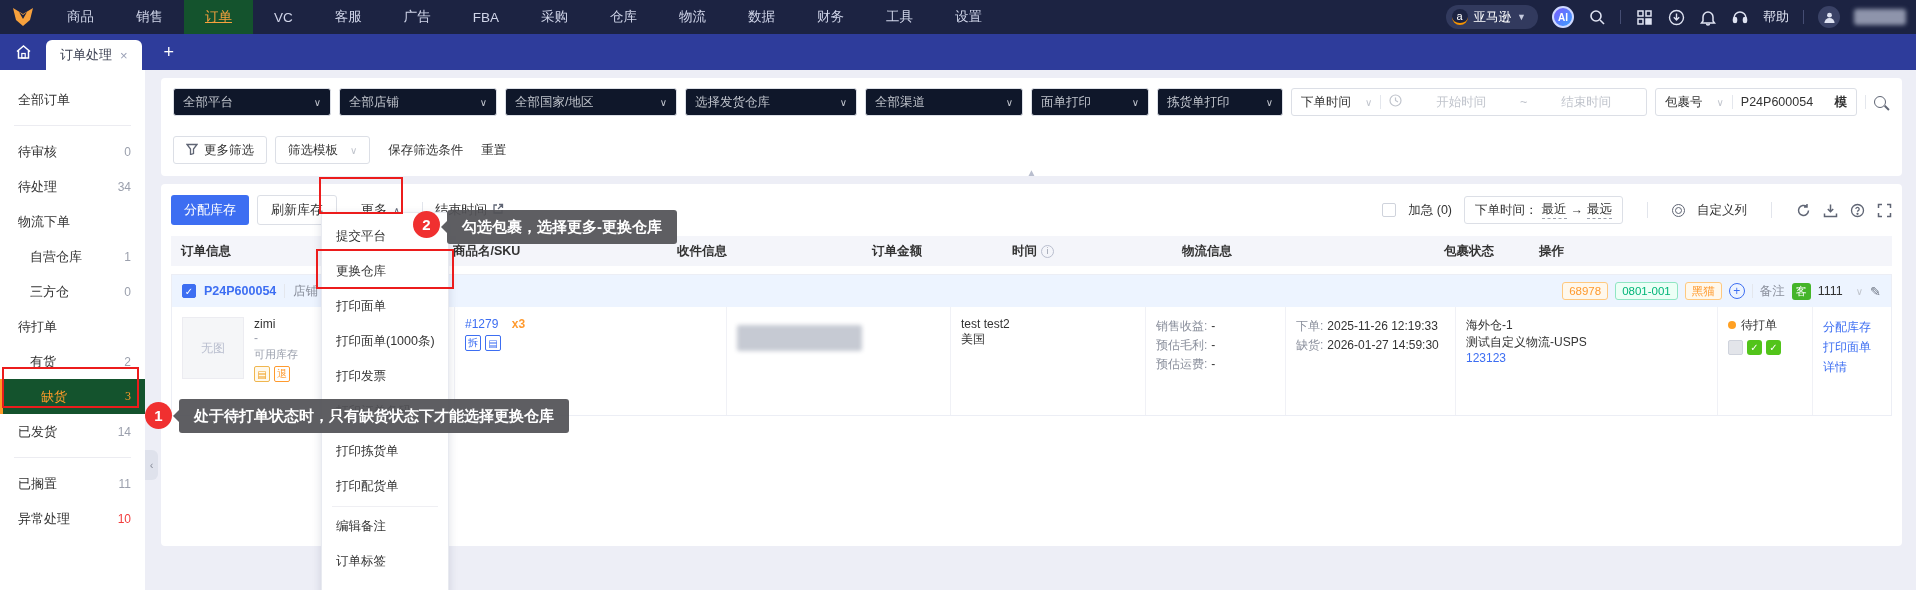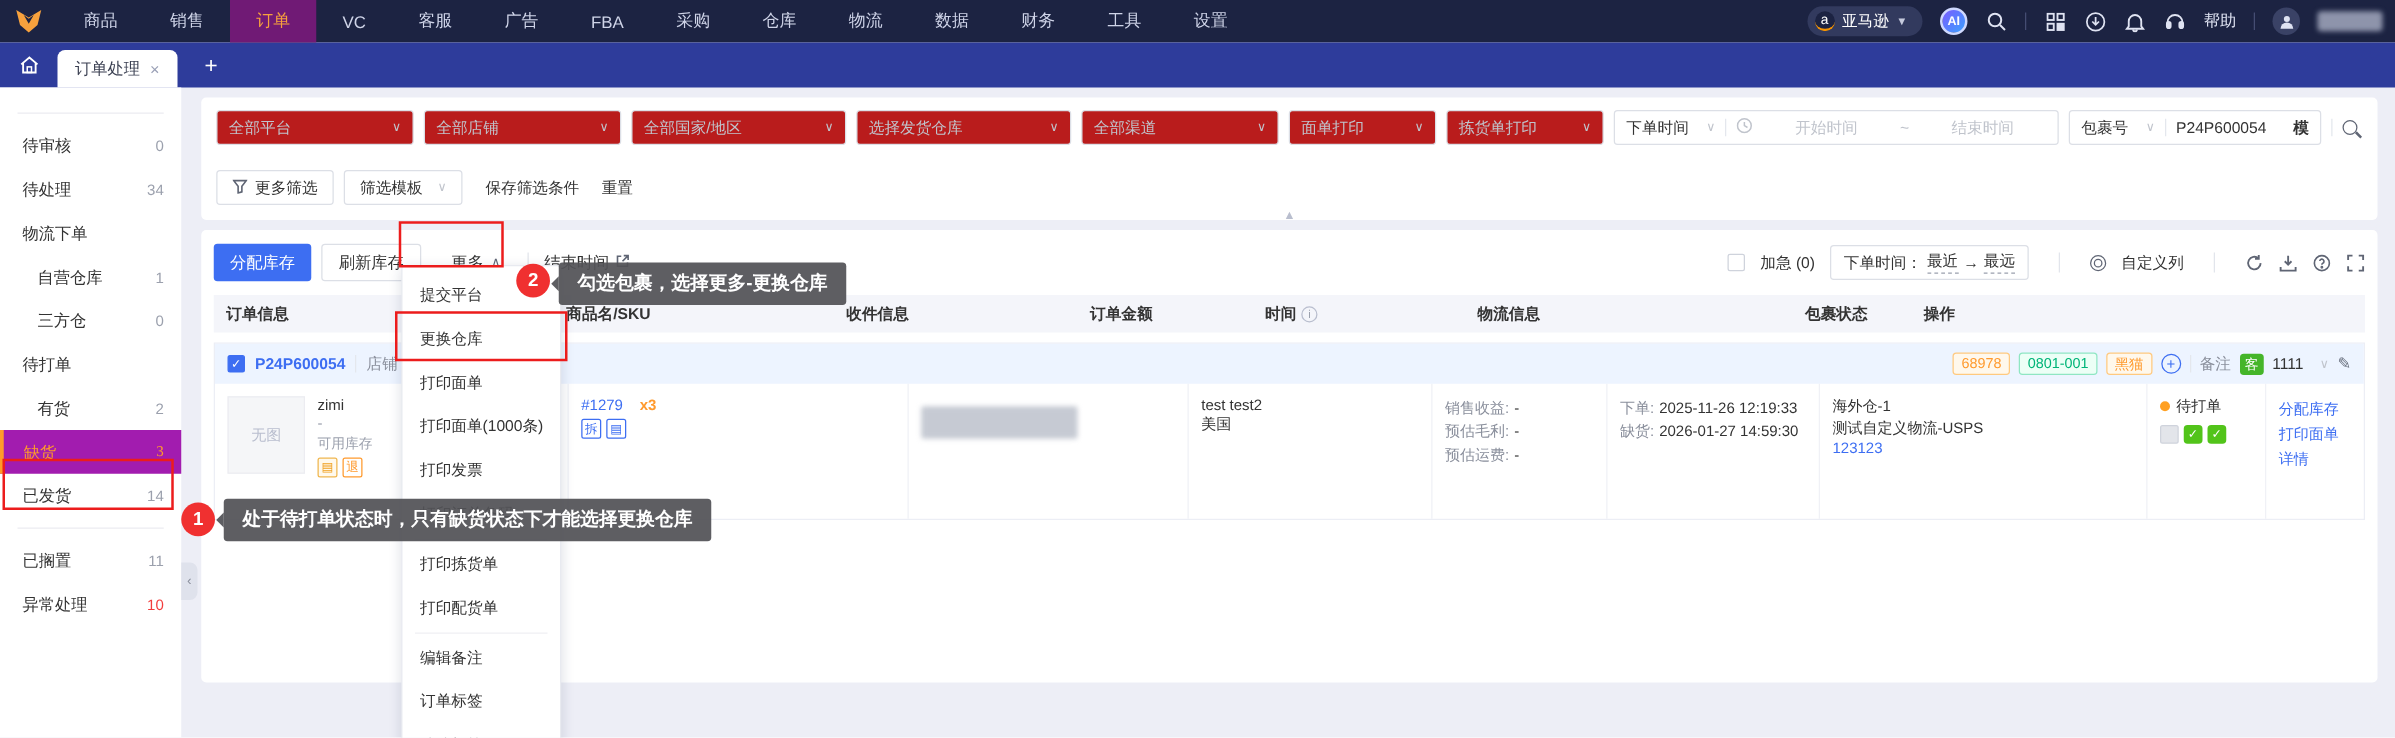--- a/index.html
+++ b/index.html
@@ -4,21 +4,21 @@
 <style>
   * { margin:0; padding:0; box-sizing:border-box; }
   html,body { width:1916px; height:590px; overflow:hidden; }
   body { font-family:"Liberation Sans","DejaVu Sans",sans-serif; font-size:13px; color:#333; position:relative; background:#edeef6; }
 
   
   .navbar { height:34px; background:#1c2342; display:flex; align-items:center; color:#cfd4e8; }
   .logo { width:46px; display:flex; justify-content:center; align-items:center; }
   .nav-items { display:flex; align-items:center; height:100%; }
   .nav-item { padding:0 21px; height:100%; display:flex; align-items:center; font-size:13.5px; cursor:pointer; }
-  .nav-item.active { background:#701a75; color:#f7a13d; }
+  .nav-item.active { background:#14532d; color:#f7a13d;text-decoration:underline; }
   .nav-right { margin-left:auto; display:flex; align-items:center; gap:14px; padding-right:10px; }
   .plat-pill { background:#323a5e; border-radius:14px; height:24px; display:flex; align-items:center; gap:6px; padding:0 12px 0 6px; color:#fff; font-size:12.5px; }
   .amz-a { width:16px; height:16px; border-radius:50%; background:#1c2342; color:#fff; font-size:11px; display:flex; align-items:center; justify-content:center; border-bottom:2px solid #f79400; }
   .caret-down { font-size:9px; color:#c5cadd; }
   .ai-badge { width:22px; height:22px; border-radius:50%; background:linear-gradient(135deg,#7a5cff,#3aa0ff); color:#fff; font-size:10px; font-weight:bold; display:flex; align-items:center; justify-content:center; border:2px solid #cfd9ff; }
   .nav-icon { width:18px; height:18px; display:flex; align-items:center; justify-content:center; }
   .nav-icon svg { display:block; }
   .nav-divider { width:1px; height:14px; background:#454d73; }
   .help-text { font-size:13px; color:#dfe3f2; }
   .avatar { width:22px; height:22px; border-radius:50%; background:#3a4266; display:flex; align-items:center; justify-content:center; }
@@ -30,32 +30,32 @@
   .tab { background:#fff; color:#3a3f51; height:30px; border-radius:6px 6px 0 0; display:flex; align-items:center; gap:8px; padding:0 14px; font-size:13px; }
   .tab-close { color:#9aa0b6; font-size:13px; }
   .tab-add { color:#fff; font-size:18px; margin-left:22px; height:36px; display:flex; align-items:center; }
 
   
   .content { display:flex; height:520px; }
   .sidebar { width:145px; background:#fff; padding-top:12px; flex:none; position:relative; }
   .side-item { height:35px; display:flex; align-items:center; justify-content:space-between; padding:0 14px 0 18px; font-size:13px; color:#333; cursor:pointer; }
   .side-item .cnt { color:#9ba0ad; font-size:12px; }
   .side-item.child { padding-left:30px; }
-  .side-item.active { background:#a21caf; color:#ff9b29; border-left:3px solid #ff9b29; padding-left:16px;font-family:Liberation Serif, serif; }
+  .side-item.active { background:#14532d; color:#ff9b29; border-left:3px solid #ff9b29; padding-left:38px;font-family:Liberation Serif, serif; }
   .side-item.active .cnt { color:#ff9b29; }
   .cnt.danger { color:#f23c3c !important; }
   .side-divider { height:1px; background:#ececf1; margin:8px 14px; }
   .main { flex:1; padding:8px 16px 0 16px; }
 
   
   .card { background:#fff; border-radius:4px; }
   .filter-card { padding:10px 12px 12px 12px; position:relative; }
   .frow { display:flex; gap:8px; align-items:center; }
   .frow + .frow { margin-top:20px; }
-  .select { height:28px; border:1px solid #dcdfe6; border-radius:3px; display:flex; align-items:center; justify-content:space-between; padding:0 9px; color:#c0c4cc; font-size:12.5px; background:#b91c1c; }
+  .select { height:28px; border:1px solid #dcdfe6; border-radius:3px; display:flex; align-items:center; justify-content:space-between; padding:0 9px; color:#c0c4cc; font-size:12.5px; background:#0f172a; }
   .sel-caret { color:#c0c4cc; font-size:10px; margin-left:6px; }
   .compound { height:28px; border:1px solid #dcdfe6; border-radius:3px; display:flex; align-items:center; padding:0 9px; gap:8px; font-size:12.5px; background:#fff; }
   .compound .dark { color:#333; }
   .compound .ph { color:#c0c4cc; }
   .vline { width:1px; height:14px; background:#e4e7ed; }
   .btn-outline { height:28px; border:1px solid #dcdfe6; border-radius:3px; background:#fff; display:flex; align-items:center; gap:6px; padding:0 12px; font-size:12.5px; color:#333; cursor:pointer; }
   .link-plain { font-size:12.5px; color:#333; margin-left:10px; cursor:pointer; }
   .collapse-up { position:absolute; left:50%; bottom:-2px; transform:translateX(-50%); color:#b9bece; font-size:10px; }
   .search-glass { width:12px; height:12px; border:1.5px solid #5f6574; border-radius:50%; position:relative; display:inline-block; }
   .search-glass::after { content:""; position:absolute; width:6px; height:1.5px; background:#5f6574; transform:rotate(45deg); right:-5px; bottom:-1px; }
@@ -216,20 +216,23 @@
   </div>
   <div class="tab">
     <span>订单处理</span>
     <span class="tab-close">×</span>
   </div>
   <div class="tab-add">+</div>
 </div>
 
 <div class="content">
   <div class="sidebar">
+    <div class="side-item">
+      <span>全部订单</span>
+    </div>
     <div class="side-divider"></div>
     <div class="side-item">
       <span>待审核</span>
         <span class="cnt">0</span>
     </div>
     <div class="side-item">
       <span>待处理</span>
         <span class="cnt">34</span>
     </div>
     <div class="side-item">

